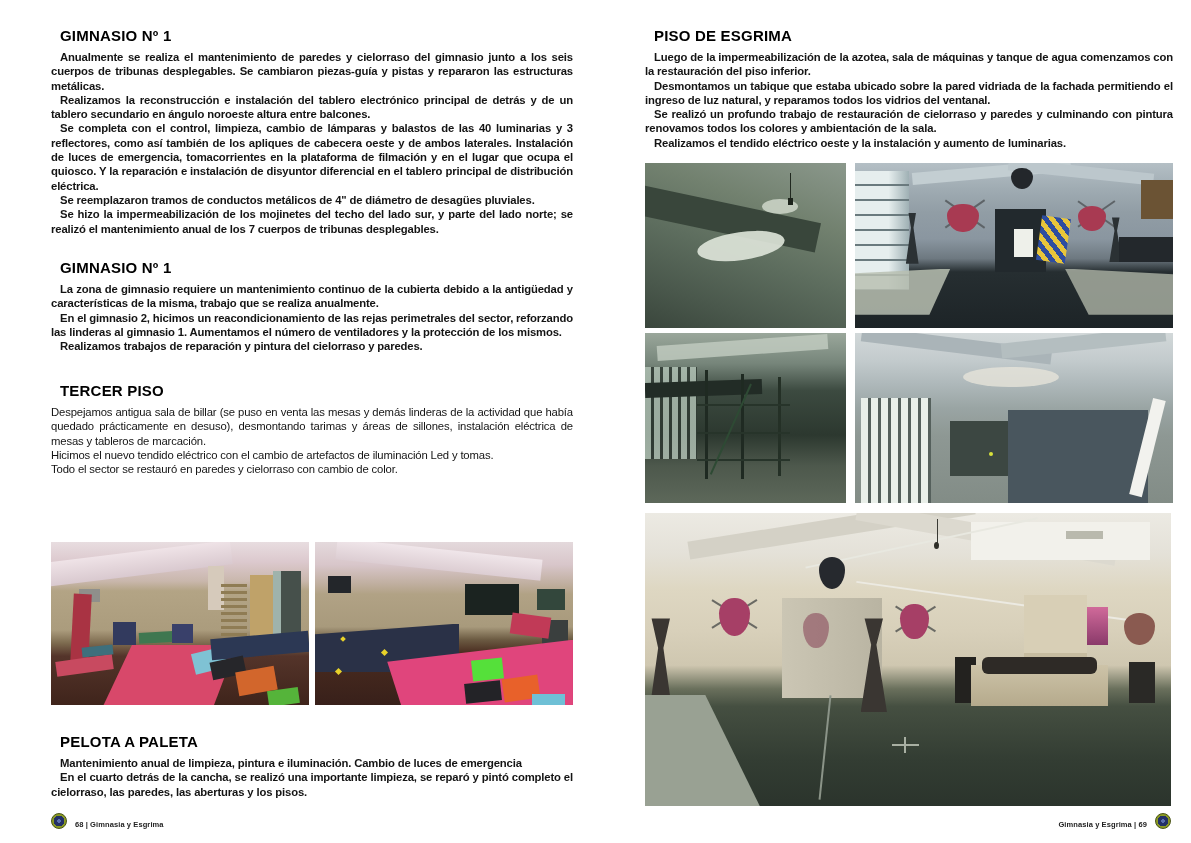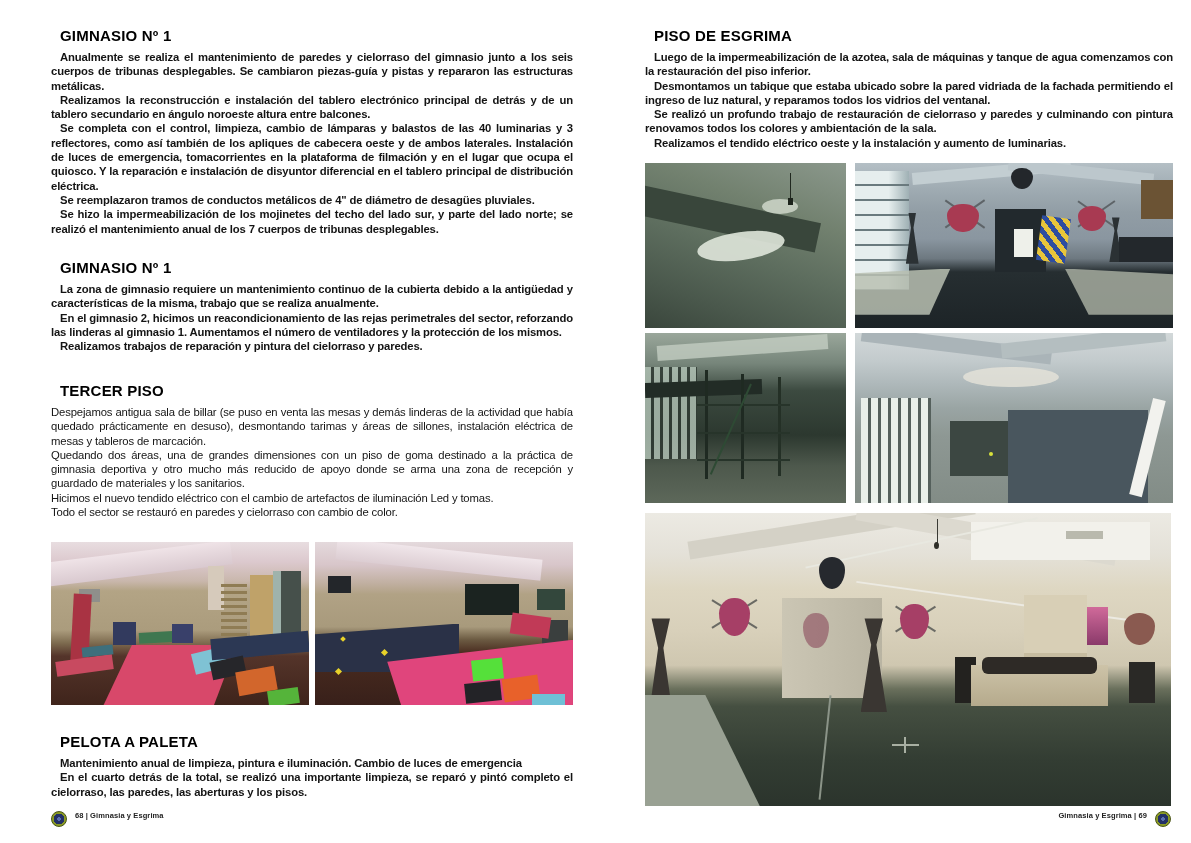--- a/index.html
+++ b/index.html
@@ -4,21 +4,21 @@
 <style>
   html,body{margin:0;padding:0;background:#ffffff;}
   .canvas{position:relative;width:1191px;height:843px;background:#ffffff;overflow:hidden;
           font-family:"Liberation Sans", sans-serif;margin-left:13px;}
   .sec{position:absolute;}
   .sec h2{margin:0 0 6px 0;padding-left:9px;font-size:15px;line-height:17px;font-weight:700;color:#000;letter-spacing:.2px;}
   p.b{margin:0;font-size:11.3px;line-height:14.3px;letter-spacing:-0.15px;color:#141414;text-align:justify;}
   p.ind{text-indent:9px;font-weight:bold;}
   .photo{position:absolute;overflow:hidden;}
   .d{position:absolute;}
-  .footer{position:absolute;top:811px;display:flex;align-items:flex-start;gap:8px;height:18px;}
+  .footer{position:absolute;top:811px;display:flex;align-items:flex-end;gap:8px;height:18px;}
   .footer .txt{font-size:7.5px;font-weight:700;color:#222;letter-spacing:.1px;}
   .badge{width:16px;height:16px;border-radius:50%;flex:0 0 16px;
          background:radial-gradient(circle at 50% 50%, #5a6fae 0 18%, #233066 19% 52%, #8a9a23 53% 100%);
          border:1px solid #4a5514;box-sizing:border-box;}
 </style>
 </head>
 <body>
 
 <div class="canvas">
 
@@ -34,21 +34,20 @@
   <div class="sec" style="left:38px;top:259px;width:522px;">
     <h2>GIMNASIO Nº 1</h2>
     <p class="b ind">La zona de gimnasio requiere un mantenimiento continuo de la cubierta debido a la antigüedad y características de la misma, trabajo que se realiza anualmente.</p>
     <p class="b ind">En el gimnasio 2, hicimos un reacondicionamiento de las rejas perimetrales del sector, reforzando las linderas al gimnasio 1. Aumentamos el número de ventiladores y la protección de los mismos.</p>
     <p class="b ind">Realizamos trabajos de reparación y pintura del cielorraso y paredes.</p>
   </div>
 
   <div class="sec" style="left:38px;top:382px;width:522px;">
     <h2>TERCER PISO</h2>
     <p class="b">Despejamos antigua sala de billar (se puso en venta las mesas y demás linderas de la actividad que había quedado prácticamente en desuso), desmontando tarimas y áreas de sillones, instalación eléctrica de mesas y tableros de marcación.</p>
-    <p class="b">Quedando dos áreas, una de grandes dimensiones con un piso de goma destinado a la práctica de gimnasia deportiva y otro mucho más reducido de apoyo donde se arma una zona de recepción y guardado de materiales y los sanitarios.</p>
     <p class="b">Hicimos el nuevo tendido eléctrico con el cambio de artefactos de iluminación Led y tomas.</p>
     <p class="b">Todo el sector se restauró en paredes y cielorraso con cambio de color.</p>
   </div>
 
   <div class="photo" role="img" style="left:38px;top:542px;width:258px;height:163px;
        background:linear-gradient(180deg,#e8dde0 0%,#dcc9ce 12%,#c9b7ac 24%,#b3a485 30%,#ab9c7d 54%,#7d6b4f 62%,#54342a 70%,#3f241b 100%);" aria-label="gym-mats-view-1">
     <div class="d" style="left:-6%;top:6%;width:76%;height:15%;background:linear-gradient(180deg,#efe3e7,#d9c9cf);transform:rotate(-7deg);"></div>
     <div class="d" style="left:61%;top:15%;width:6%;height:27%;background:#d6cabb;"></div>
     <div class="d" style="left:86%;top:18%;width:11%;height:41%;background:linear-gradient(90deg,#9fb3ac 0 28%,#46504b 28%);"></div>
     <div class="d" style="left:77%;top:20%;width:9%;height:40%;background:#bfa269;"></div>
@@ -83,21 +82,21 @@
     <div class="d" style="left:28%;top:60%;width:72%;height:42%;background:#e0457c;clip-path:polygon(0 32%,100% 0,100% 100%,8% 100%);"></div>
     <div class="d" style="left:61%;top:72%;width:12%;height:13%;background:#55e03a;transform:rotate(-6deg);"></div>
     <div class="d" style="left:73%;top:83%;width:14%;height:14%;background:#e8612a;transform:rotate(-8deg);"></div>
     <div class="d" style="left:58%;top:86%;width:14%;height:12%;background:#232327;transform:rotate(-6deg);"></div>
     <div class="d" style="left:84%;top:93%;width:13%;height:7%;background:#6fc0d6;"></div>
   </div>
 
   <div class="sec" style="left:38px;top:733px;width:522px;">
     <h2>PELOTA A PALETA</h2>
     <p class="b ind">Mantenimiento anual de limpieza, pintura e iluminación. Cambio de luces de emergencia</p>
-    <p class="b ind">En el cuarto detrás de la total, se realizó una importante limpieza, se reparó y pintó completo el cielorraso, las paredes, las aberturas y los pisos.</p>
+    <p class="b ind">En el cuarto detrás de la cancha, se realizó una importante limpieza, se reparó y pintó completo el cielorraso, las paredes, las aberturas y los pisos.</p>
   </div>
 
   <div class="footer" style="left:38px;">
     <div class="badge"></div>
     <span class="txt">68 | Gimnasia y Esgrima</span>
   </div>
 
   <div class="sec" style="left:632px;top:27px;width:528px;">
     <h2>PISO DE ESGRIMA</h2>
     <p class="b ind">Luego de la impermeabilización de la azotea, sala de máquinas y tanque de agua comenzamos con la restauración del piso inferior.</p>

